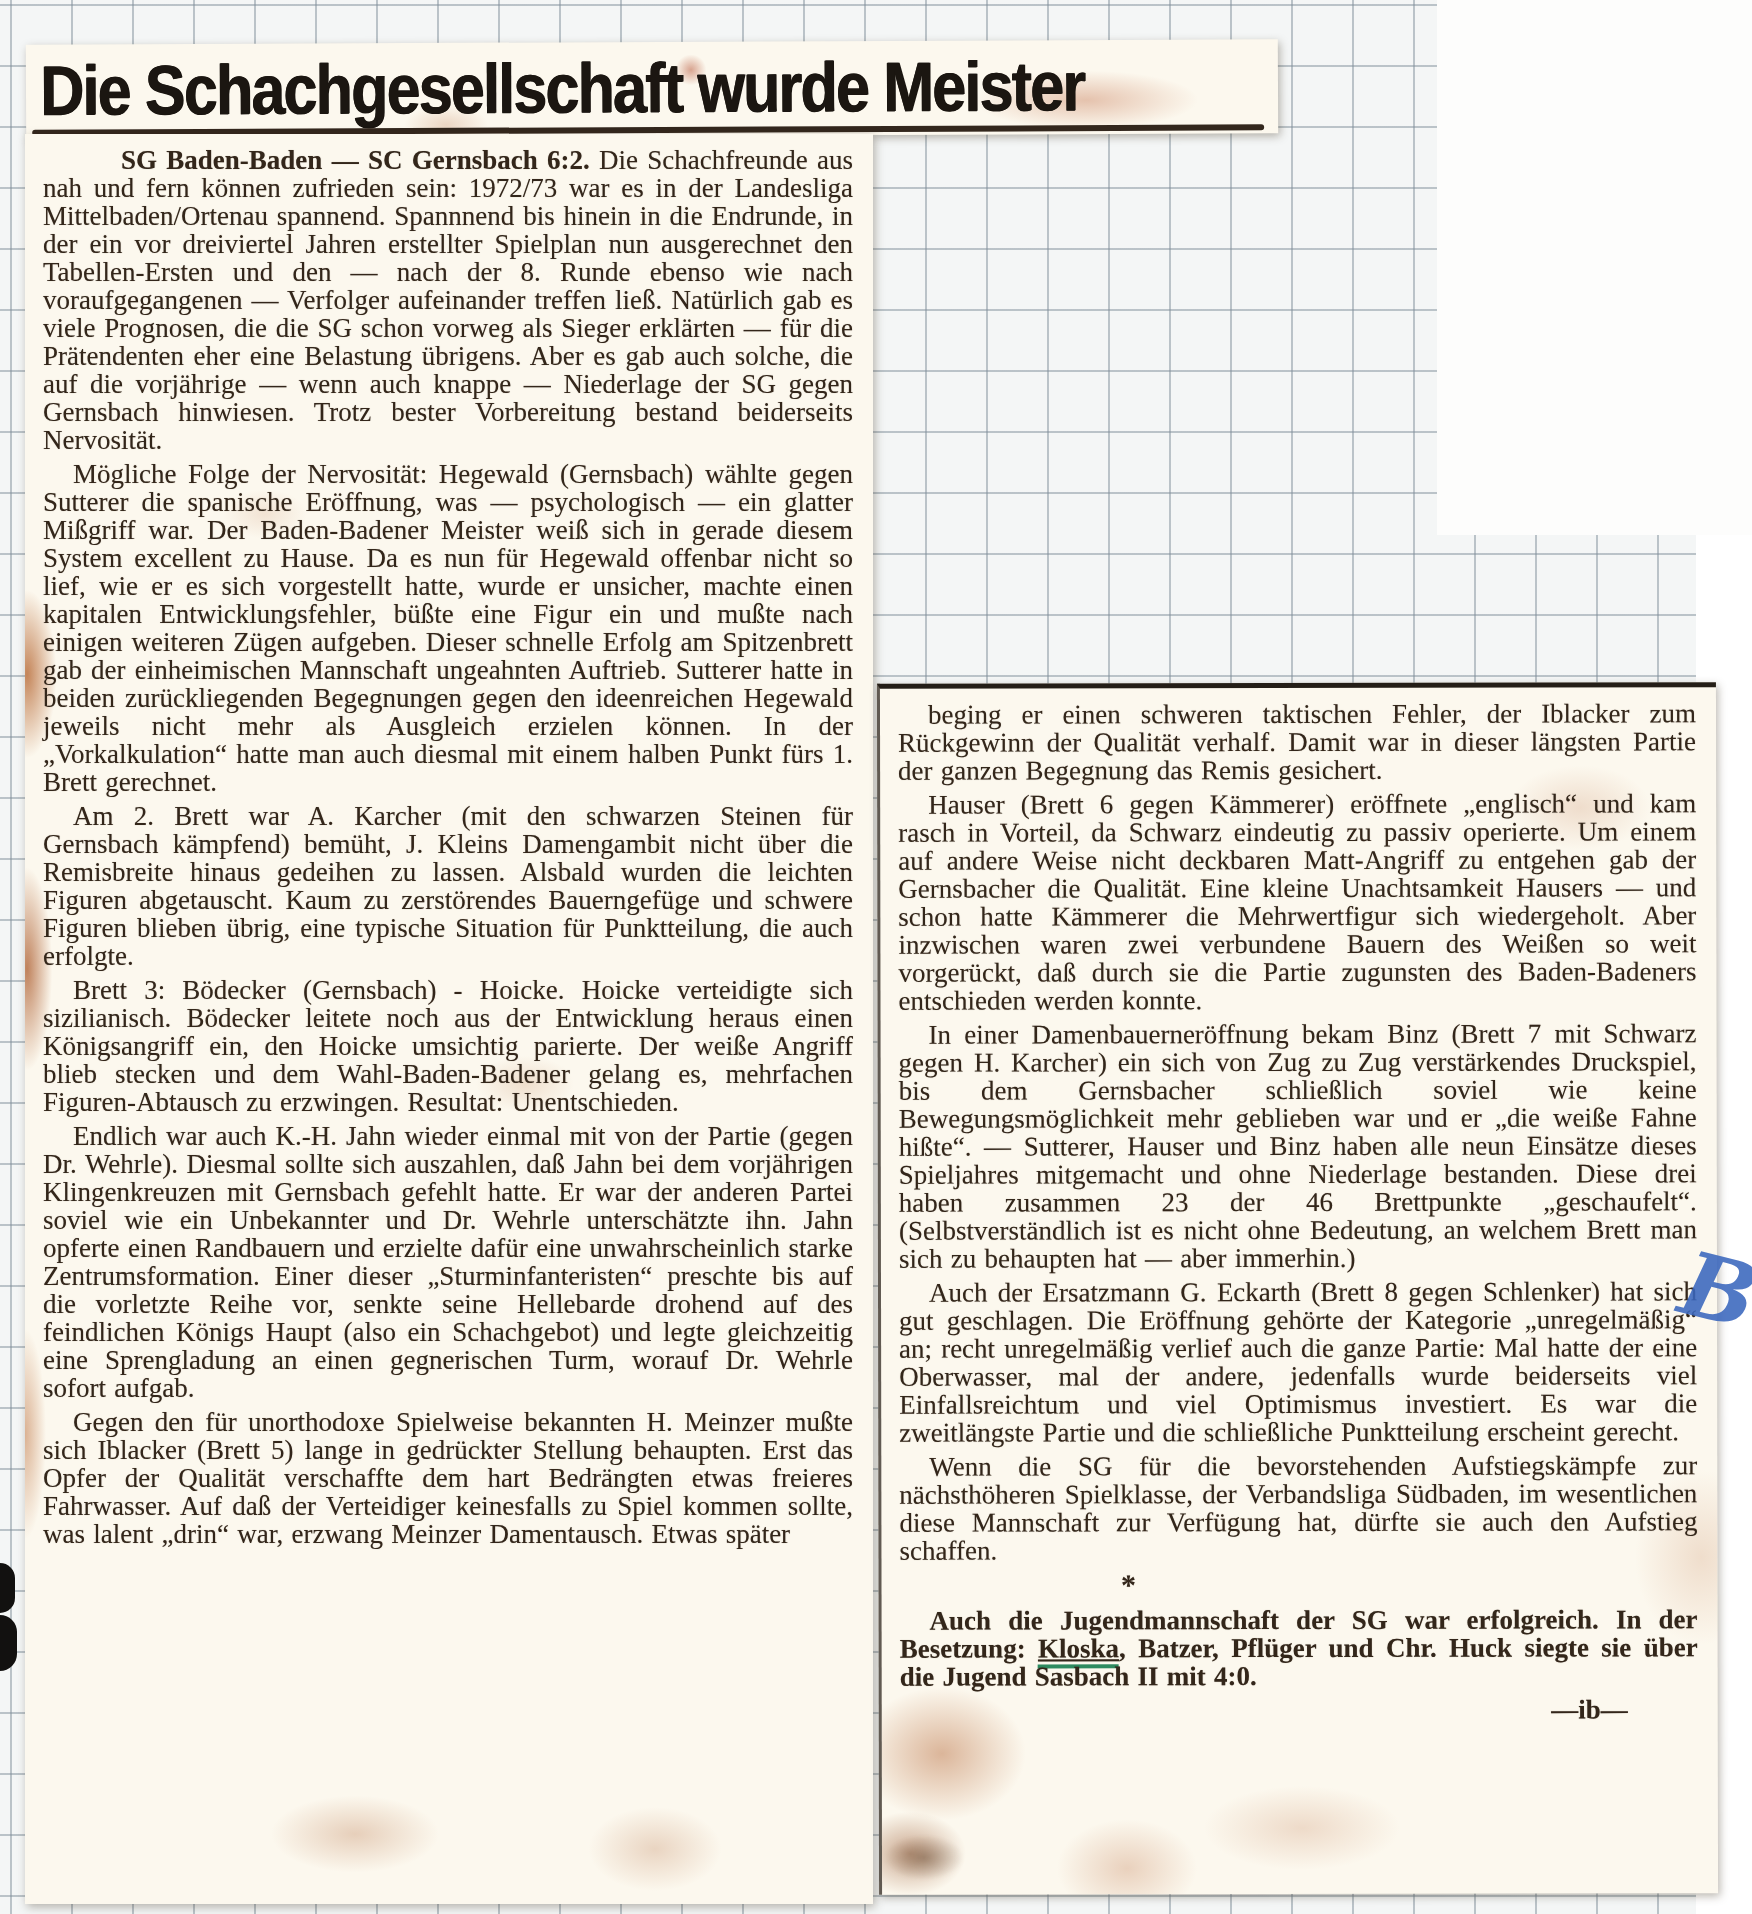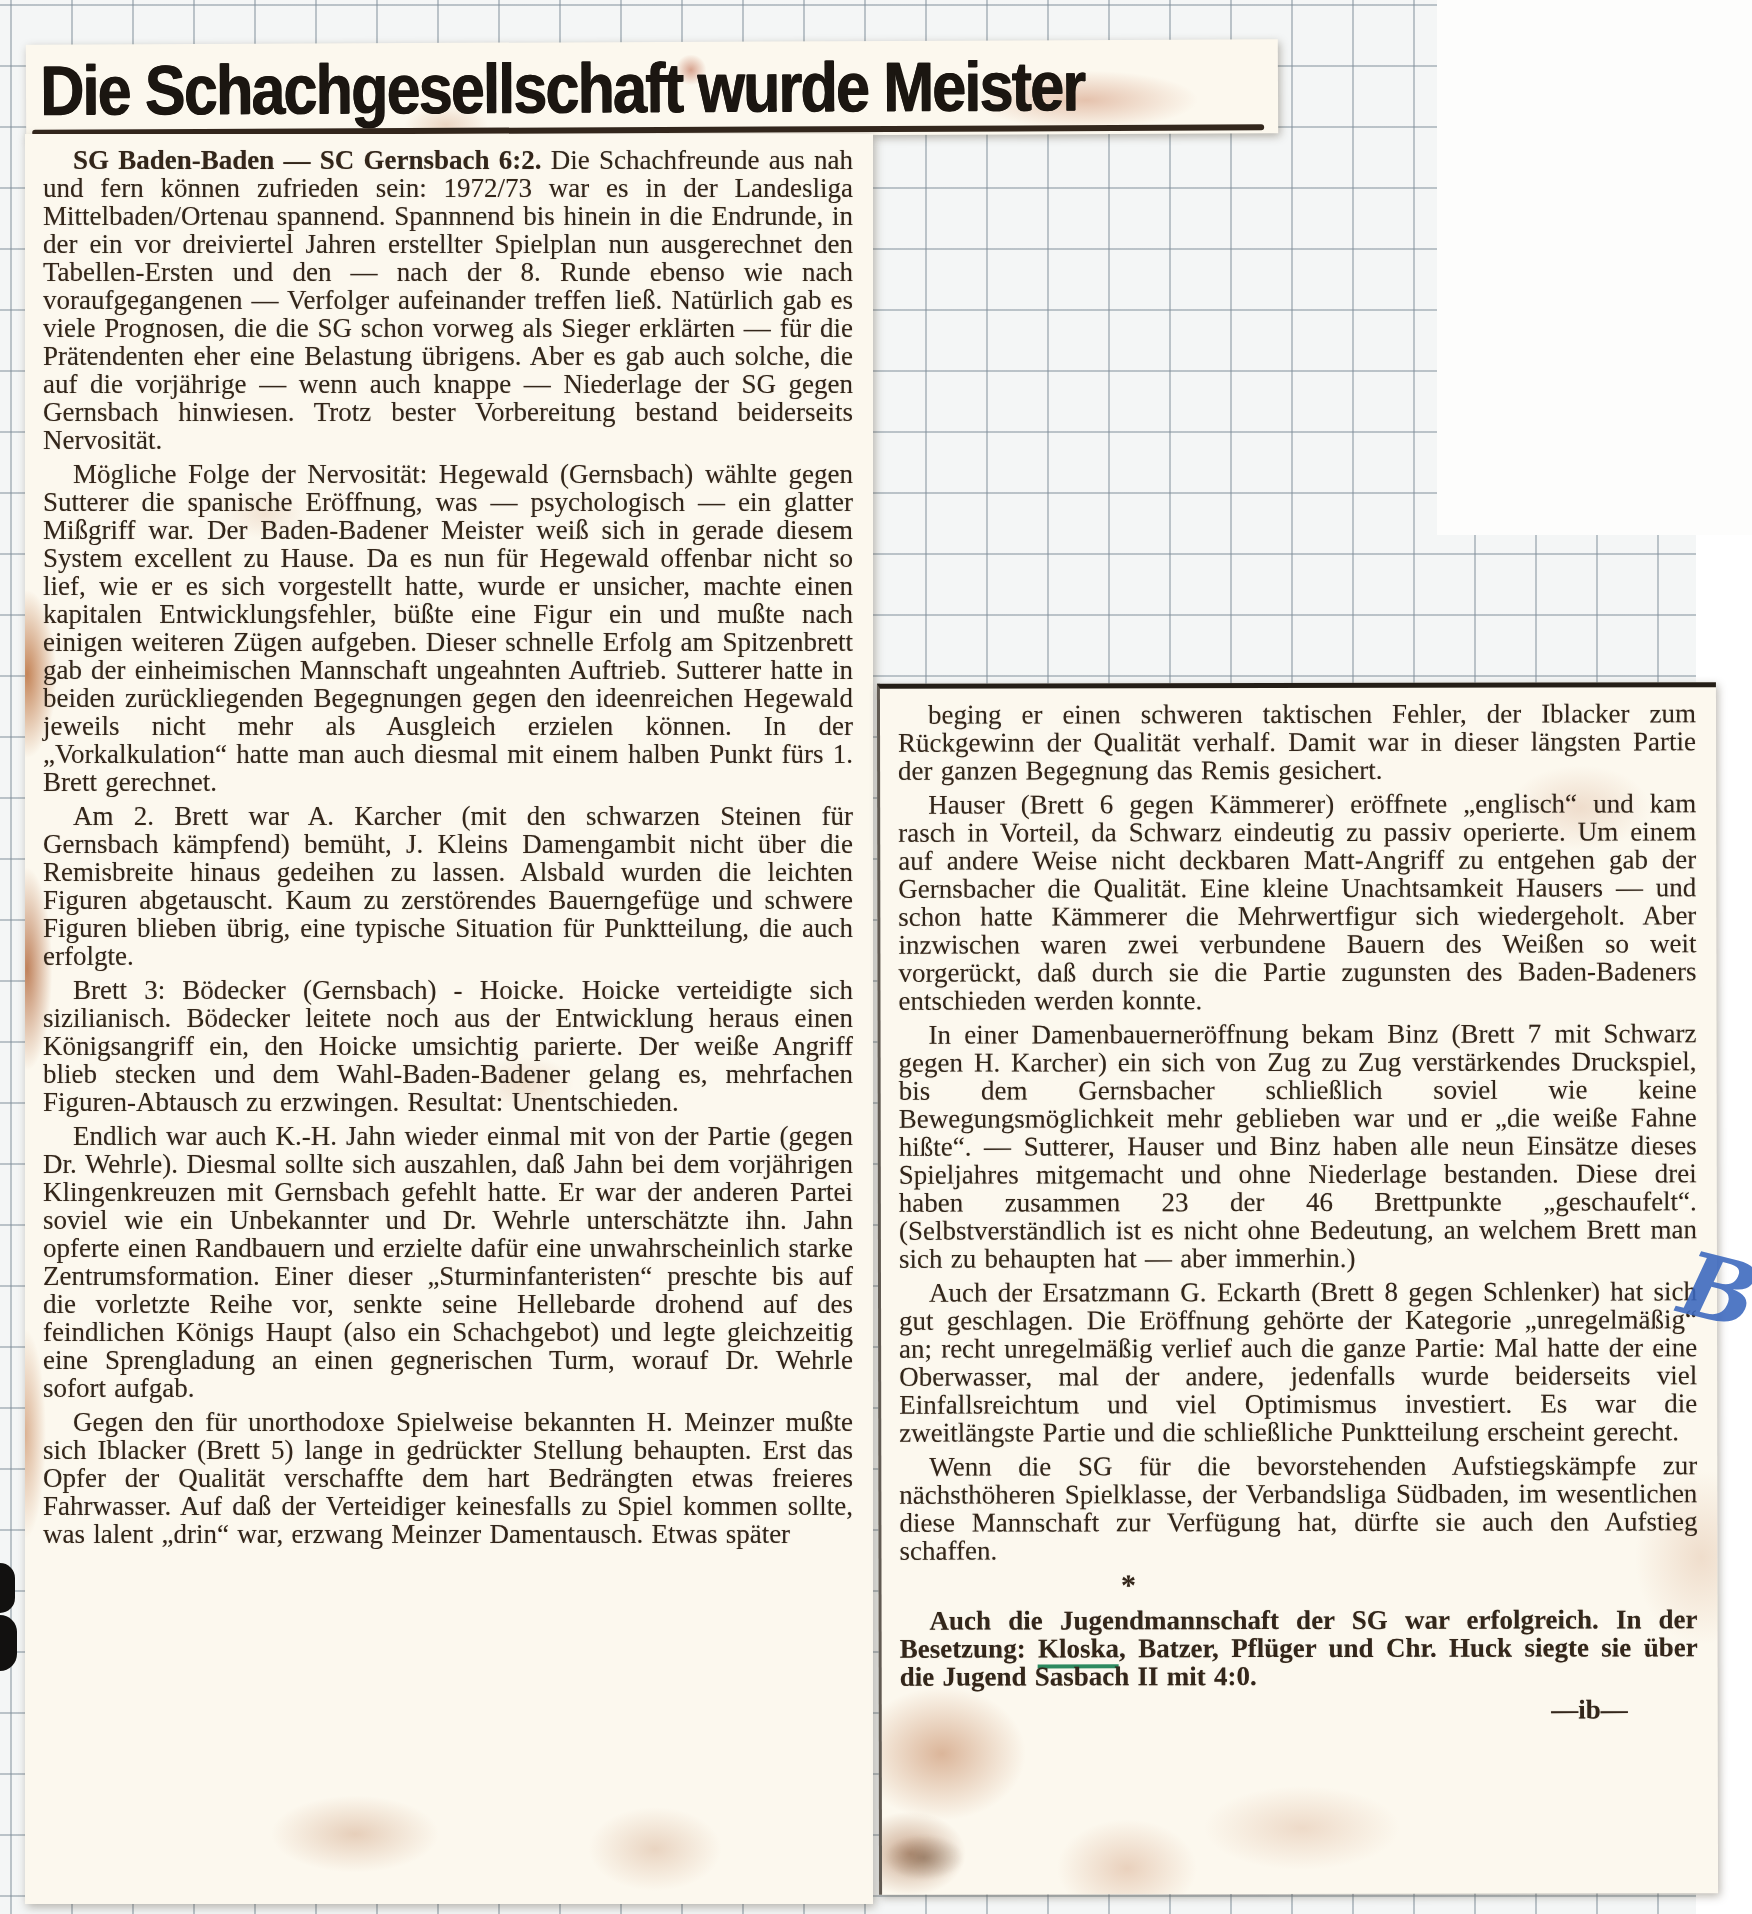--- a/index.html
+++ b/index.html
@@ -82,27 +82,27 @@
     padding:12px 20px 0 18px;
     font-family:"Liberation Serif", serif;
     font-size:27px;
     line-height:28px;
     color:#33261a;
     text-align:justify;
     word-spacing:1.5px;
     text-shadow:0 0 1px rgba(51,38,26,0.35);
   }
   .col p{margin:0 0 6px 0;text-indent:30px;hyphens:auto;}
-  .lead{font-weight:bold;}
+  .lead{font-weight:bold;margin-left:48px;}
   .separator{
     text-align:center;position:relative;left:-170px;
     font-weight:bold;font-size:30px;line-height:30px;margin:4px 0 6px 0;
   }
   .youth{font-weight:bold;}
-  .kloska{border-bottom:4px solid #2e8a60;padding-bottom:1px;}
+  .kloska{border-bottom:4px solid #2e8a60;padding-bottom:1px;text-decoration:underline;}
   .signature{
     text-align:right;padding-right:70px;font-weight:bold;margin-top:0;
   }
   
   .margin-letter{
     position:absolute;left:1682px;top:1238px;
     font-family:"DejaVu Serif", serif;
     font-style:italic;font-weight:bold;
     font-size:88px;color:#3a67be;
     transform:rotate(14deg);

